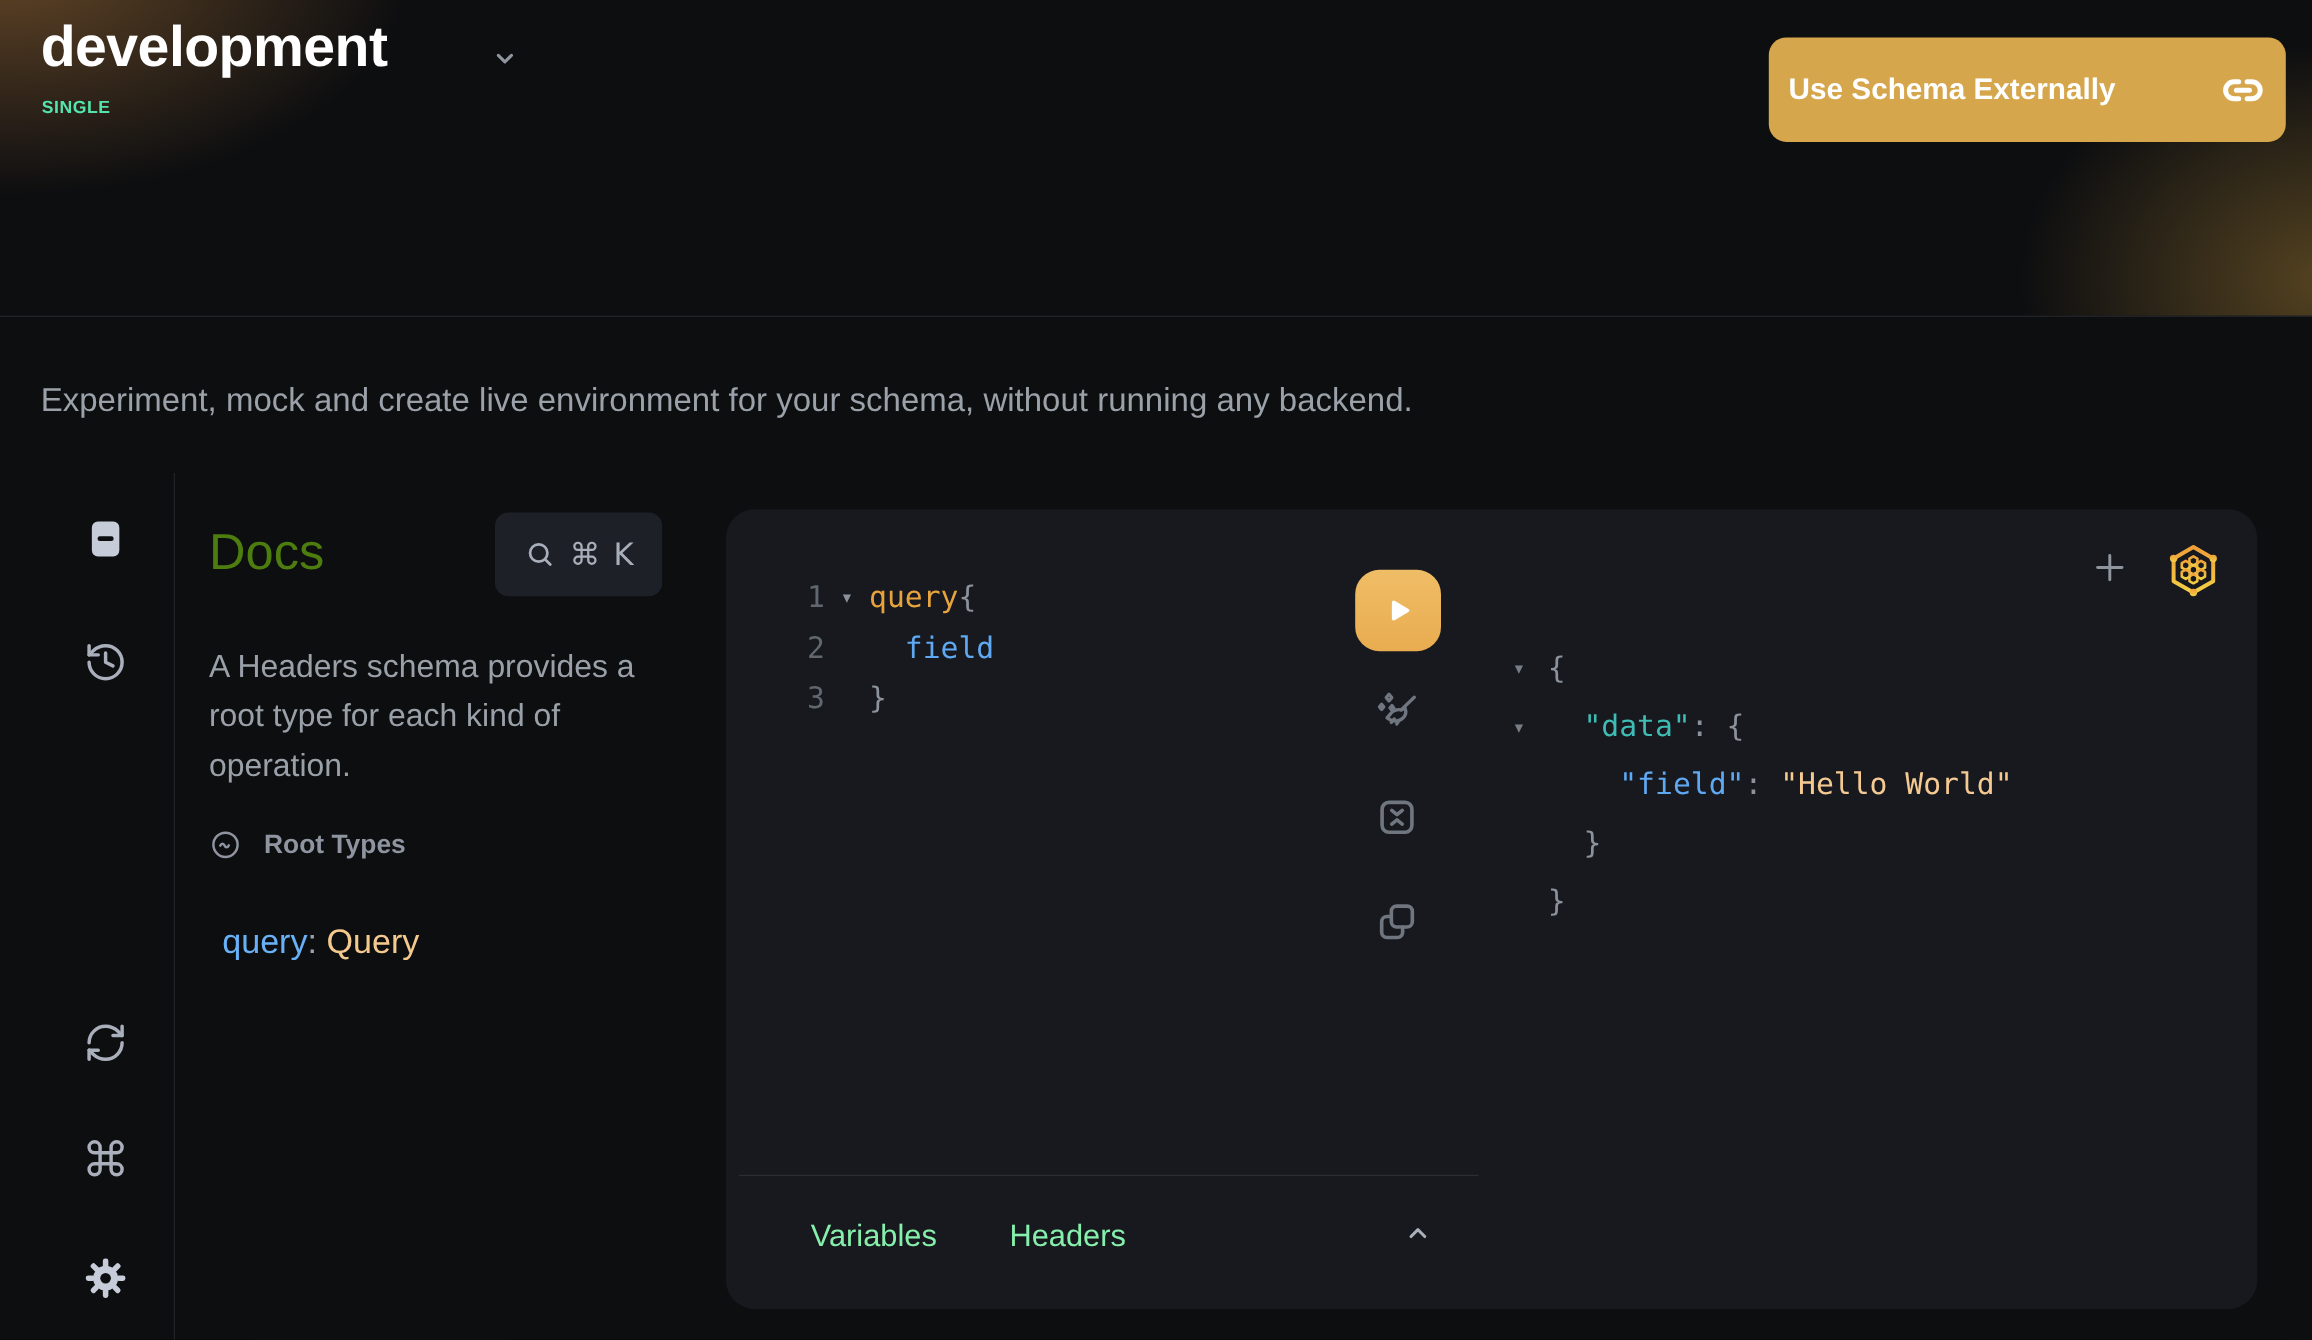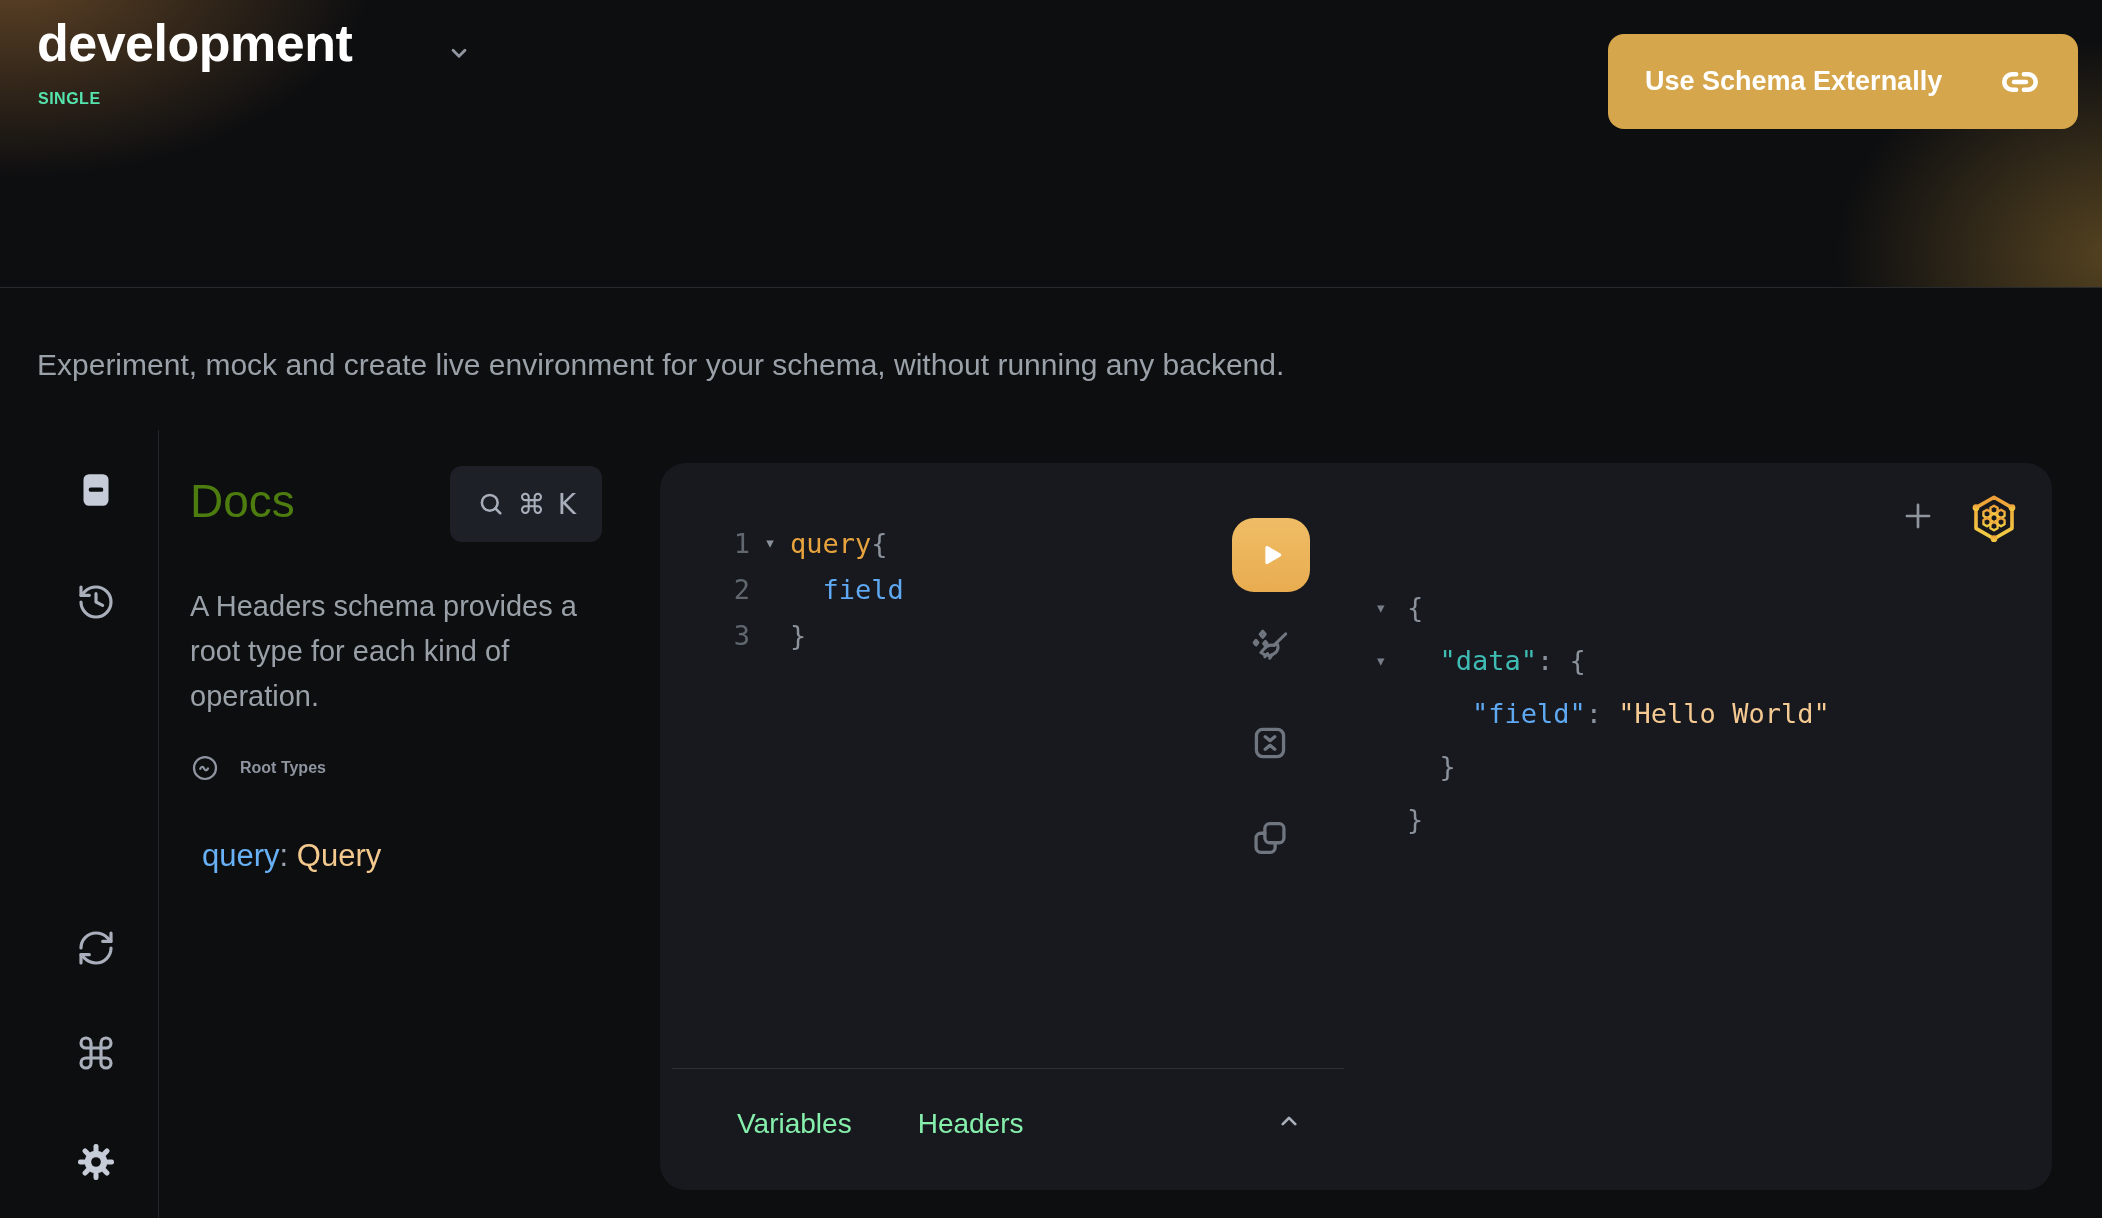--- a/index.html
+++ b/index.html
@@ -8,21 +8,21 @@
        font-family:"Liberation Sans",sans-serif;color:#e6e8ea}
 
   
   .hdr{position:absolute;left:0;top:0;width:100%;height:288px;border-bottom:1px solid #27292d;
        background:radial-gradient(560px 320px at 10px -30px,rgba(112,78,42,.85),rgba(112,78,42,0) 65%),
                   radial-gradient(430px 330px at 2115px 255px,rgba(133,102,44,.6),rgba(133,102,44,0) 65%);}
   .title{position:absolute;left:37px;top:12px;font-size:52px;font-weight:800;color:#fff;letter-spacing:-.5px;line-height:62px}
   .title-chevron{position:absolute;left:446px;top:40px;color:#8f96a0}
   .badge{position:absolute;left:38px;top:90px;font-size:16px;font-weight:700;color:#55e4ae;letter-spacing:.5px}
   .cta{position:absolute;left:1608px;top:34px;width:470px;height:95px;background:#d6a64c;border-radius:16px;
-       display:flex;align-items:center;justify-content:space-between;padding:0 37px;cursor:pointer}
+       display:flex;align-items:center;justify-content:space-between;padding:0 18px;cursor:pointer}
   .cta-label{font-size:27px;font-weight:700;color:#fff}
   .cta svg{color:#fff}
 
   .tabs{position:absolute;left:37px;top:200px;display:flex;gap:55px}
   .tab{position:relative;font-size:40px;font-weight:700;color:#64696f;cursor:pointer;line-height:48px}
   .tab.active{color:#fff}
   .tab.active::after{content:"";position:absolute;left:0;right:0;top:77px;height:9px;background:#d2a54d}
 
   .subtitle{position:absolute;left:37px;top:348px;font-size:30px;color:#9aa1a9}
 
@@ -33,21 +33,21 @@
   .side-icon.bright{color:#c6ccd8}
   .si-docs{top:468px}.si-history{top:580px}.si-refresh{top:926px}.si-command{top:1031px}.si-gear{top:1140px}
 
   
   .docs-title{position:absolute;left:190px;top:474px;font-size:46px;font-weight:400;color:#4d7c0f}
   .search-btn{position:absolute;left:450px;top:466px;width:152px;height:76px;background:#1d2026;border-radius:12px;
               display:flex;align-items:center;justify-content:center;gap:12px;color:#a8afbb;cursor:pointer}
   .search-btn .kbd{font-size:28px;font-family:"DejaVu Sans","Liberation Sans",sans-serif}
   .docs-desc{position:absolute;left:190px;top:584px;width:440px;font-size:29px;line-height:45px;color:#99a0a8}
   .root-types{position:absolute;left:190px;top:753px;display:flex;align-items:center;gap:20px;color:#8e95a0}
-  .root-types-label{font-size:16px;font-weight:700}
+  .root-types-label{font-size:24px;font-weight:700}
   .root-type-row{position:absolute;left:202px;top:838px;font-size:31px;cursor:pointer}
   .rt-field{color:#69b1f7}.rt-sep{color:#9aa3b0}.rt-type{color:#f4c98e}
 
   
   .card{position:absolute;left:660px;top:463px;width:1392px;height:727px;background:#17191e;border-radius:26px}
 
   .ed-lines{position:absolute;left:0;top:57px}
   .ed-row{display:flex;align-items:center;height:46px;font-family:"DejaVu Sans Mono",monospace;font-size:27px}
   .ed-num{width:90px;text-align:right;color:#60676f}
   .ed-fold{width:40px;text-align:center;font-size:15px;color:#8a919a;font-family:"DejaVu Sans",sans-serif;cursor:pointer}

